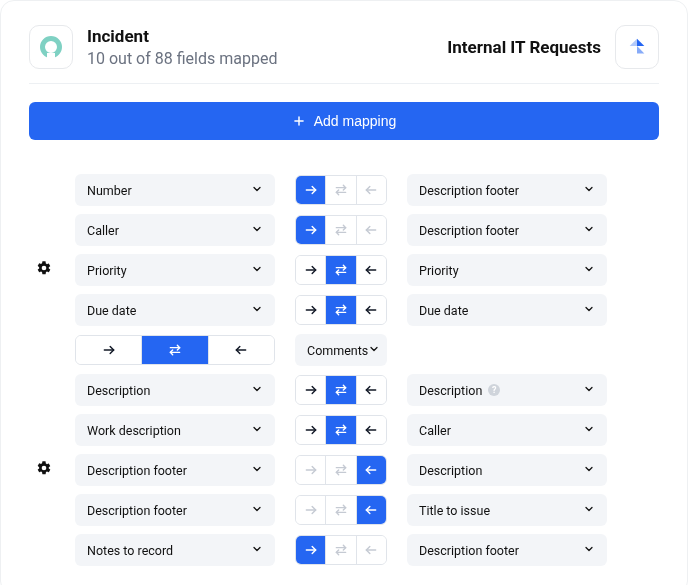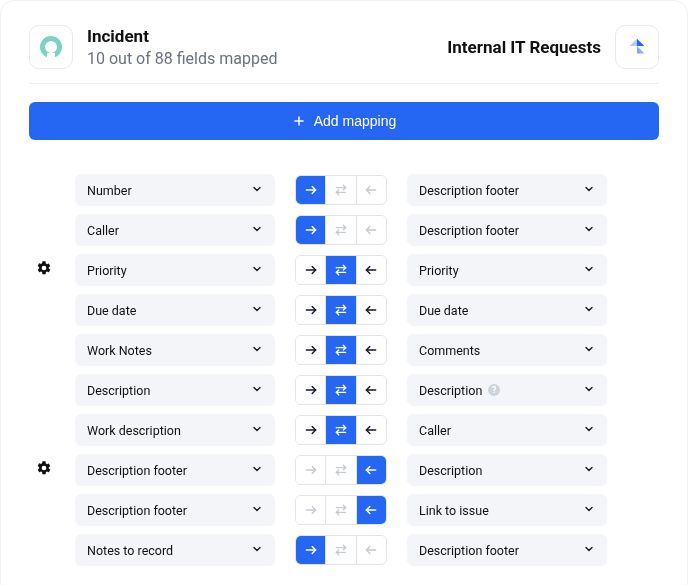--- a/index.html
+++ b/index.html
@@ -313,26 +313,20 @@
           <span class="lbl">
             <span>Due date</span>
           </span>
           <span class="chev"><svg width="12" height="12" viewBox="0 0 24 24" fill="none" stroke="currentColor" stroke-width="2.5" stroke-linecap="round" stroke-linejoin="round">
               <polyline points="6 9 12 15 18 9"></polyline>
             </svg></span>
         </div>
       </div>
       <div class="row">
         <div class="gear-col"></div>
-        <div class="field">
-          <span class="lbl">Work Notes</span>
-          <span class="chev"><svg width="12" height="12" viewBox="0 0 24 24" fill="none" stroke="currentColor" stroke-width="2.5" stroke-linecap="round" stroke-linejoin="round">
-              <polyline points="6 9 12 15 18 9"></polyline>
-            </svg></span>
-        </div>
         <div class="dirgrp">
           <div class="seg">
             <svg width="14" height="14" viewBox="0 0 24 24" fill="none" stroke="currentColor" stroke-width="2.4" stroke-linecap="round" stroke-linejoin="round">
               <line x1="4" y1="12" x2="20" y2="12"></line>
               <polyline points="14 6 20 12 14 18"></polyline>
             </svg>
           </div>
           <div class="seg active">
             <svg width="14" height="14" viewBox="0 0 24 24" fill="none" stroke="currentColor" stroke-width="2.4" stroke-linecap="round" stroke-linejoin="round">
               <line x1="4" y1="8" x2="20" y2="8"></line>
@@ -504,21 +498,21 @@
           </div>
           <div class="seg active">
             <svg width="14" height="14" viewBox="0 0 24 24" fill="none" stroke="currentColor" stroke-width="2.4" stroke-linecap="round" stroke-linejoin="round">
               <line x1="20" y1="12" x2="4" y2="12"></line>
               <polyline points="10 6 4 12 10 18"></polyline>
             </svg>
           </div>
         </div>
         <div class="field">
           <span class="lbl">
-            <span>Link to issue</span>
+            <span>Title to issue</span>
           </span>
           <span class="chev"><svg width="12" height="12" viewBox="0 0 24 24" fill="none" stroke="currentColor" stroke-width="2.5" stroke-linecap="round" stroke-linejoin="round">
               <polyline points="6 9 12 15 18 9"></polyline>
             </svg></span>
         </div>
       </div>
       <div class="row">
         <div class="gear-col"></div>
         <div class="field">
           <span class="lbl">Notes to record</span>

